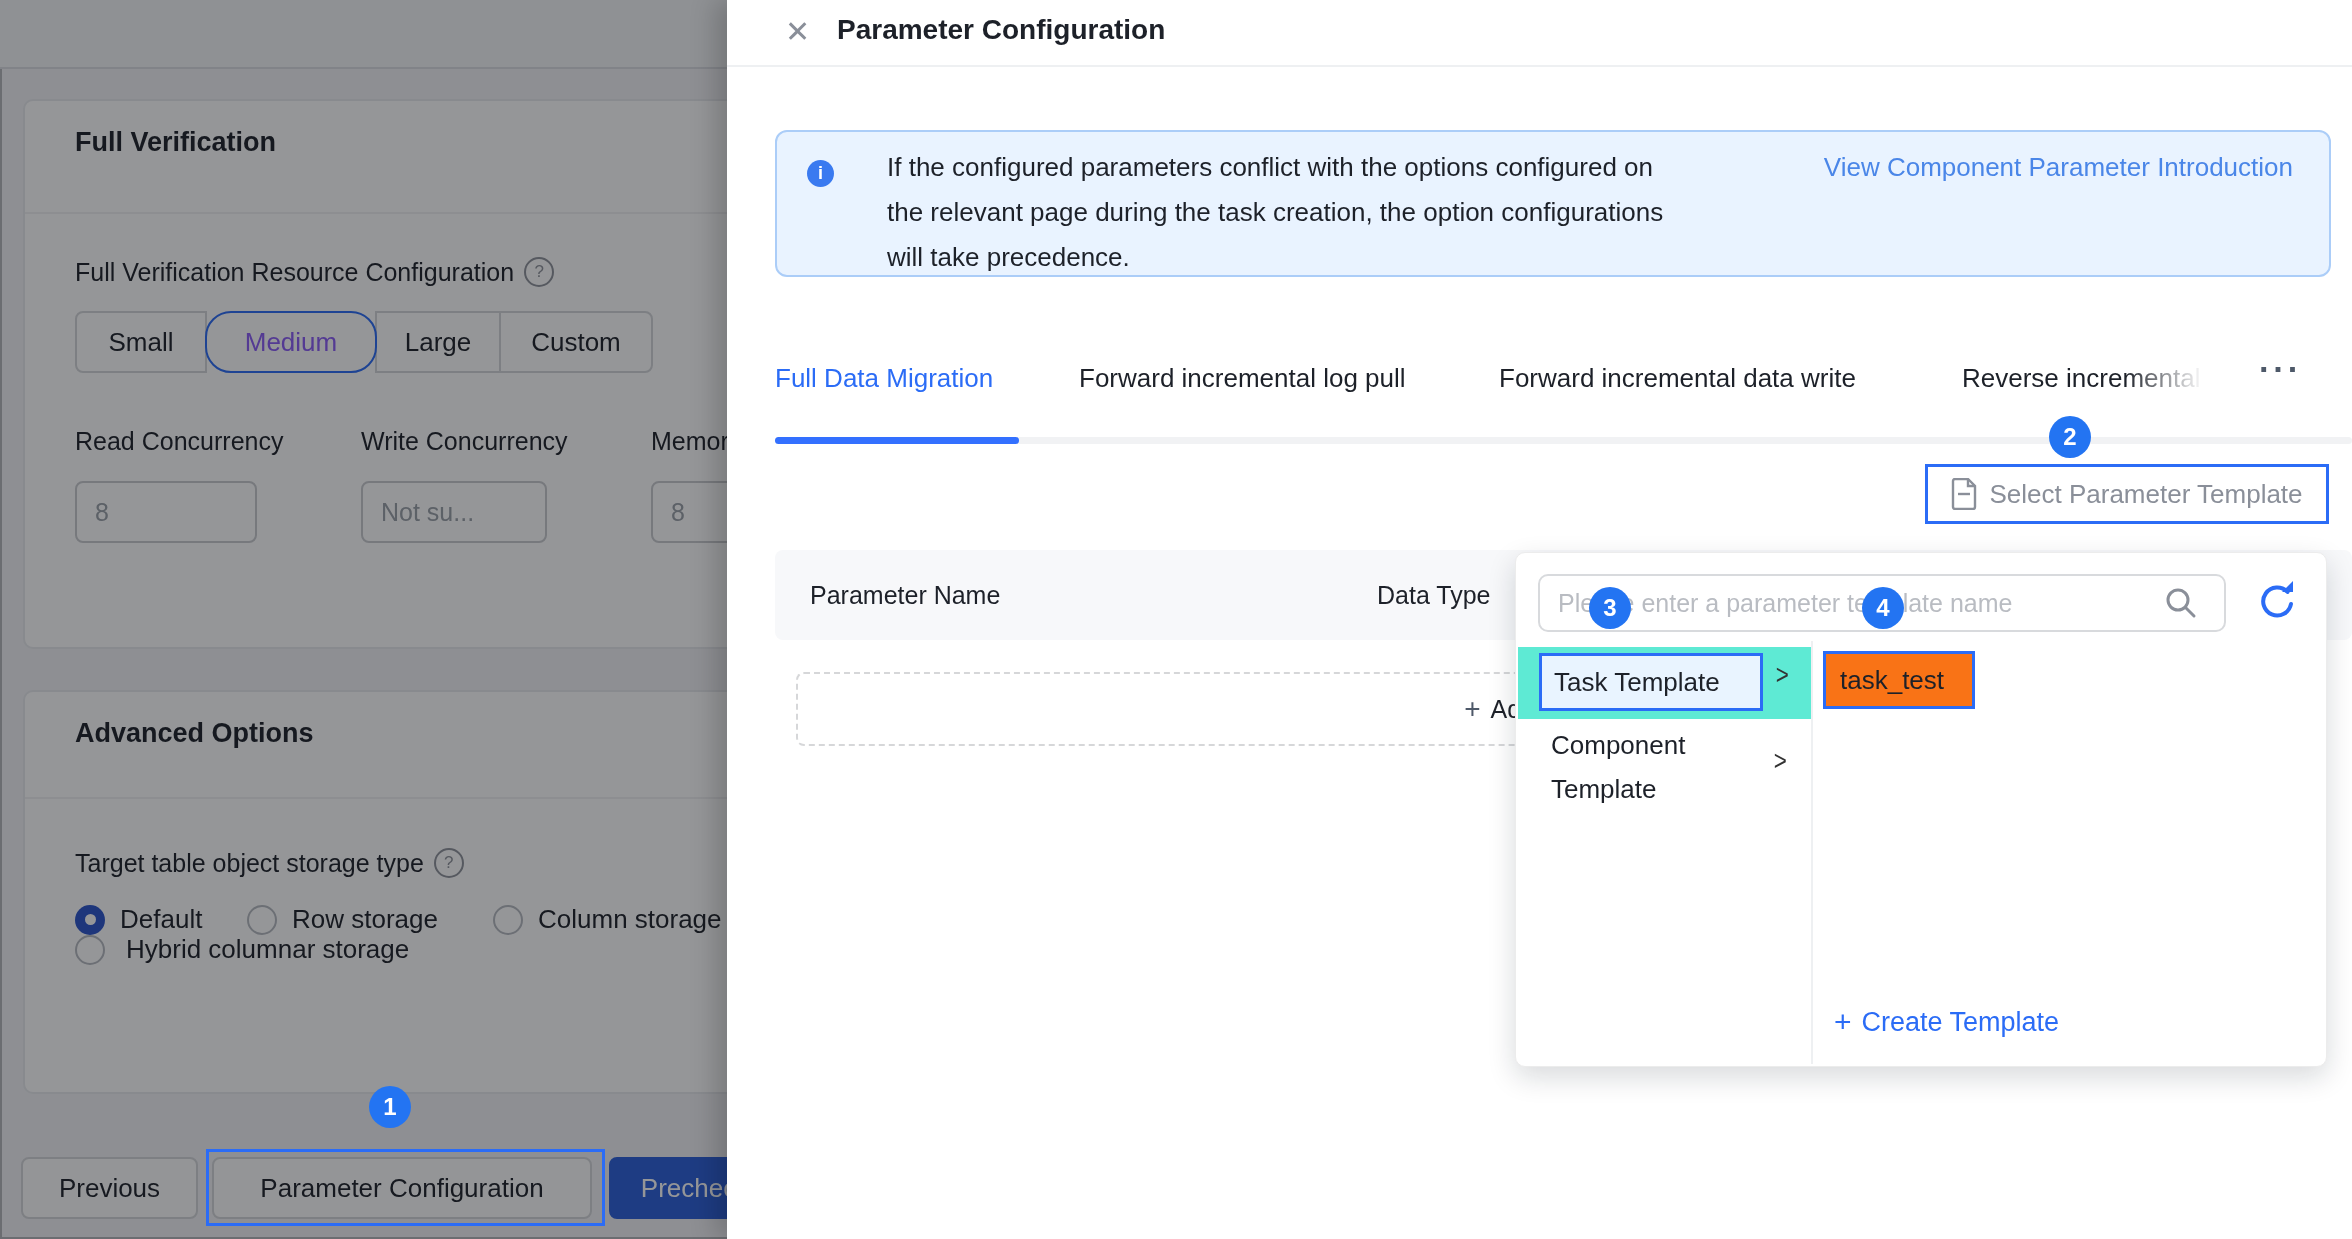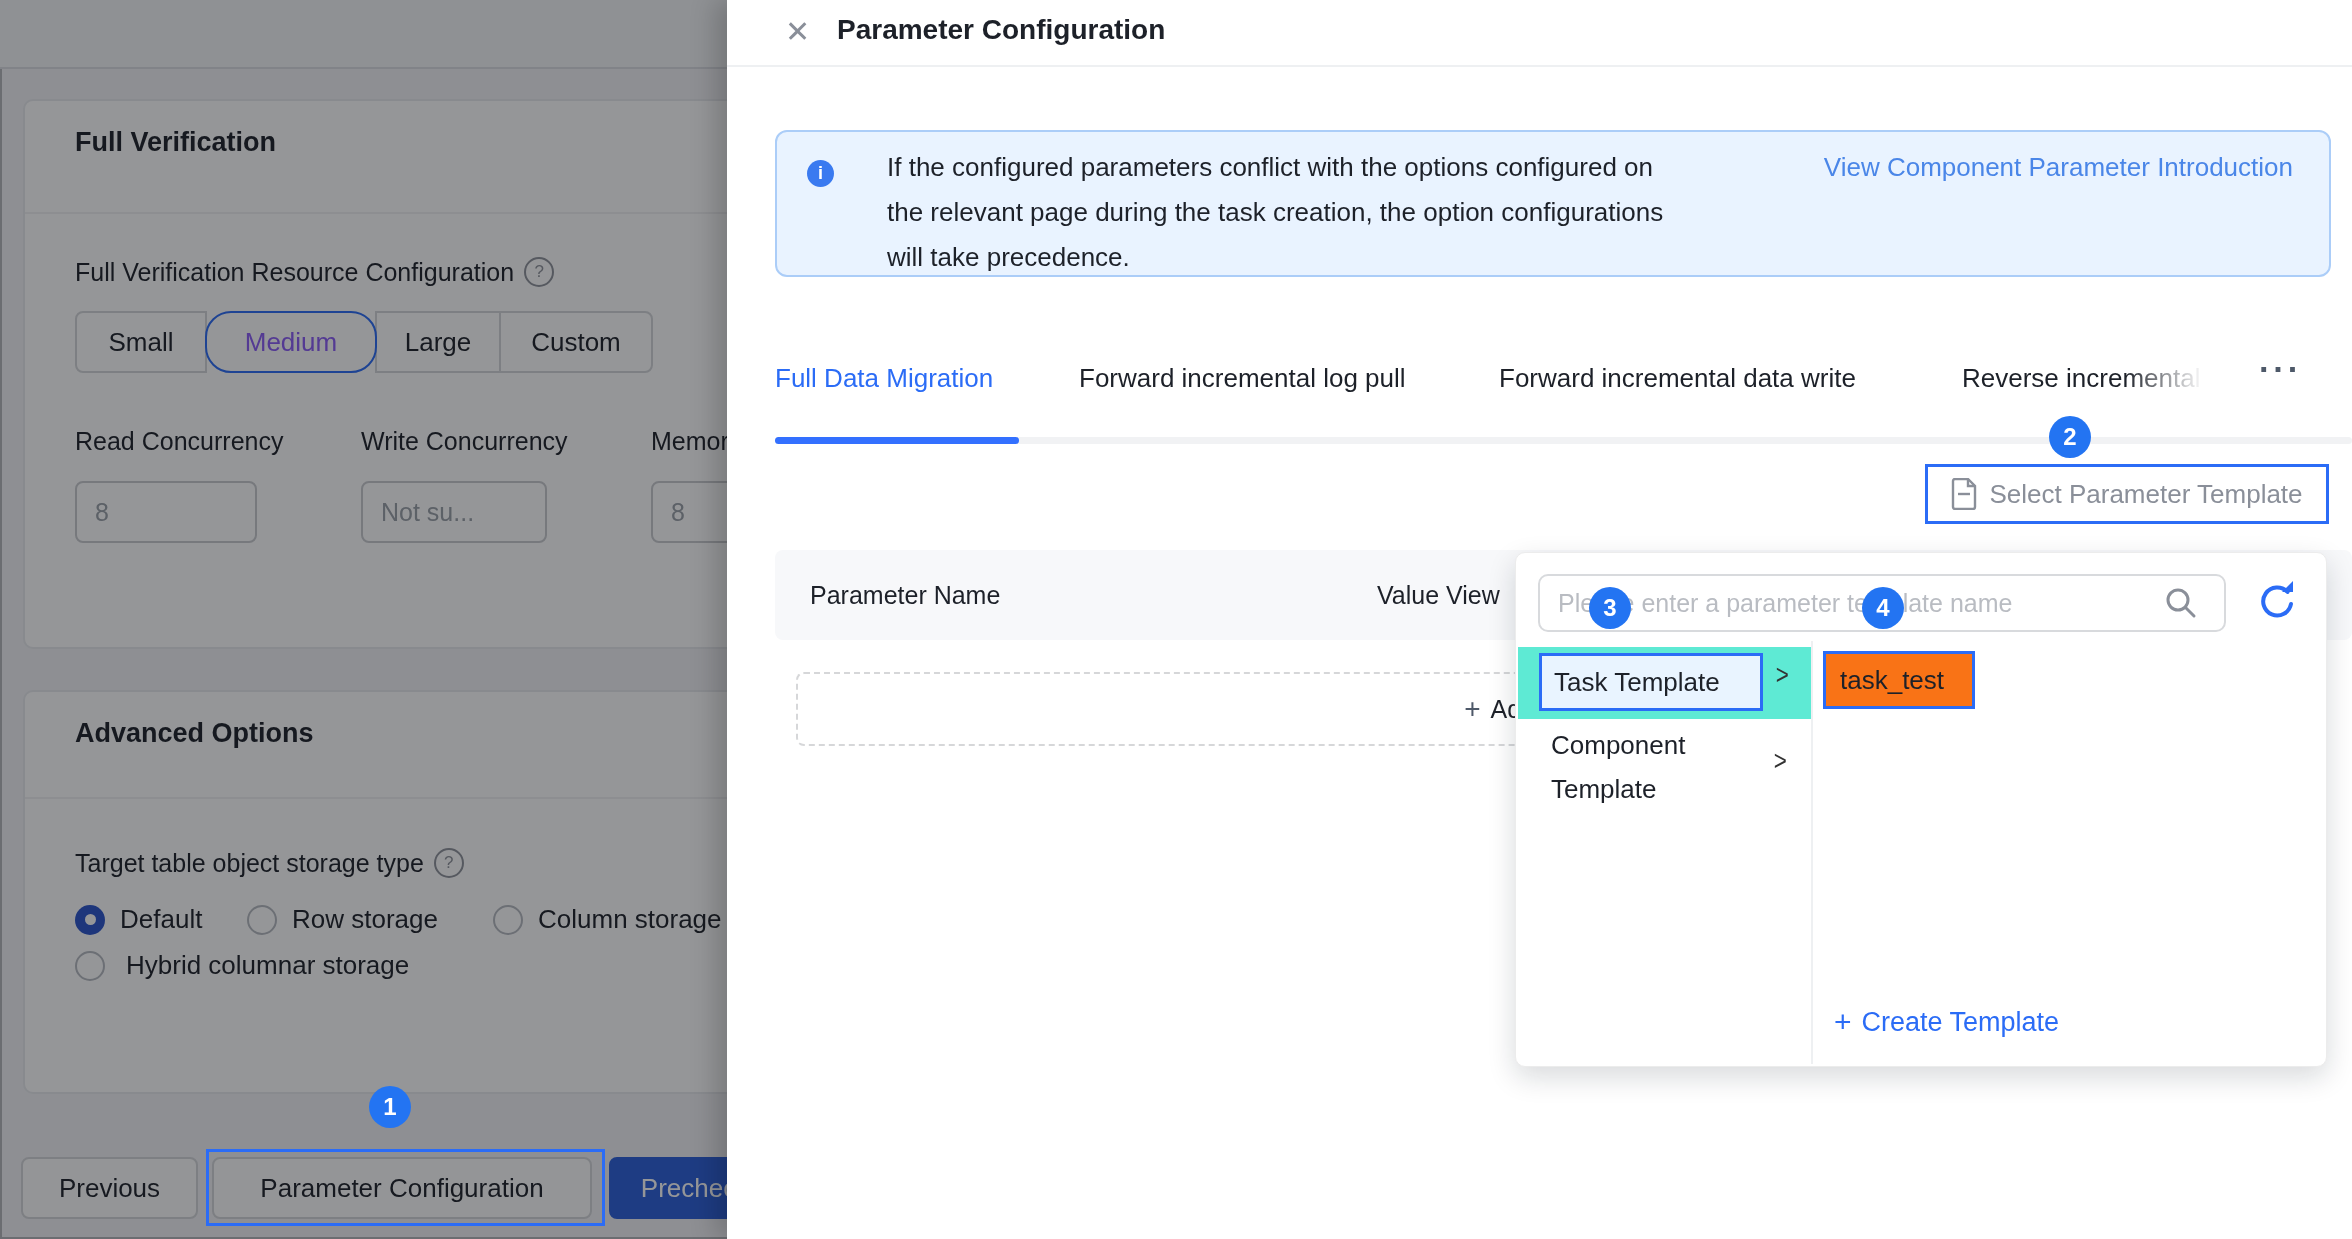--- a/index.html
+++ b/index.html
@@ -121,21 +121,21 @@
       <span>Default</span>
     </div>
     <div class="abs ritem" style="left:222px;top:212px;">
       <span class="radio"></span>
       <span>Row storage</span>
     </div>
     <div class="abs ritem" style="left:468px;top:212px;">
       <span class="radio"></span>
       <span>Column storage</span>
     </div>
-    <div class="abs ritem" style="left:50px;top:258px;gap:21px;">
+    <div class="abs ritem" style="left:50px;top:242px;gap:21px;">
       <span class="radio"></span>
       <span>Hybrid columnar storage</span>
     </div>
   </div>
 
   <div class="abs fbtn" style="left:21px;top:1157px;width:177px;">Previous</div>
   <div class="abs fbtn" style="left:212px;top:1157px;width:380px;">Parameter Configuration</div>
   <div class="abs fbtn primary" style="left:609px;top:1157px;width:172px;">Precheck</div>
 
   <div class="abs overlay"></div>
@@ -170,21 +170,21 @@
           <path d="M2 3 C2 1.9 2.9 1 4 1 L17 1 L24 8 L24 29 C24 30.1 23.1 31 22 31 L4 31 C2.9 31 2 30.1 2 29 Z" fill="none" stroke="#8a8f99" stroke-width="2.4"></path>
           <path d="M17 1 L17 8 L24 8" fill="none" stroke="#8a8f99" stroke-width="2.4"></path>
           <line x1="7" y1="16" x2="19" y2="16" stroke="#8a8f99" stroke-width="2.4"></line>
         </svg>
       </span>
       <span>Select Parameter Template</span>
     </div>
 
     <div class="abs thead" style="left:48px;top:550px;width:1577px;height:90px;">
       <div class="abs thcol" style="left:35px;">Parameter Name</div>
-      <div class="abs thcol" style="left:602px;">Value View</div>
+      <div class="abs thcol" style="left:602px;">Data Type</div>
     </div>
 
     <div class="abs dashed" style="left:69px;top:672px;width:1527px;height:70px;">
       <span class="plus">+</span>
       <span>Add Parameter</span>
     </div>
 
     <div class="abs dd" style="left:788px;top:552px;width:810px;height:513px;">
       <input class="abs search" style="left: 22px; top: 21px;" placeholder="Please enter a parameter template name">
       <span class="abs" style="left:648px;top:33px;">

